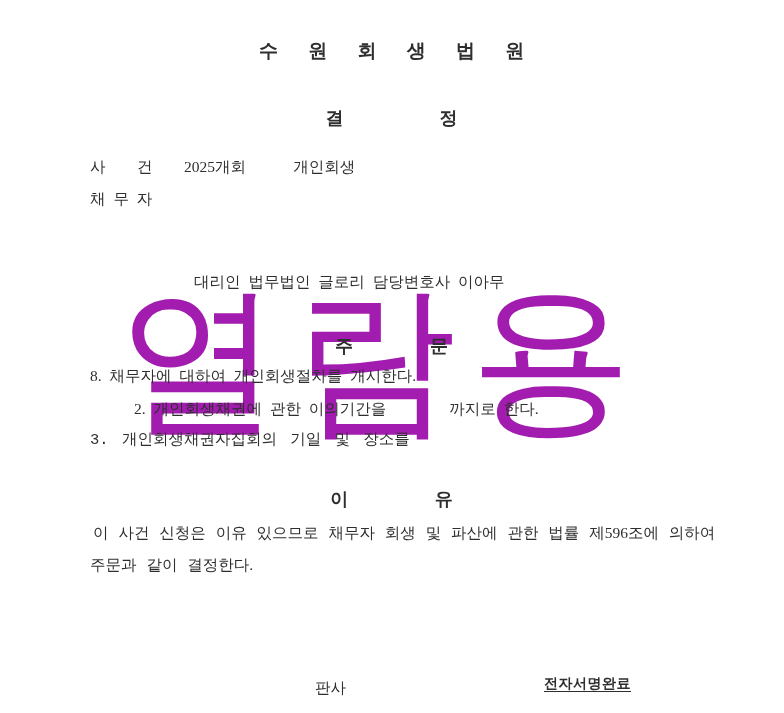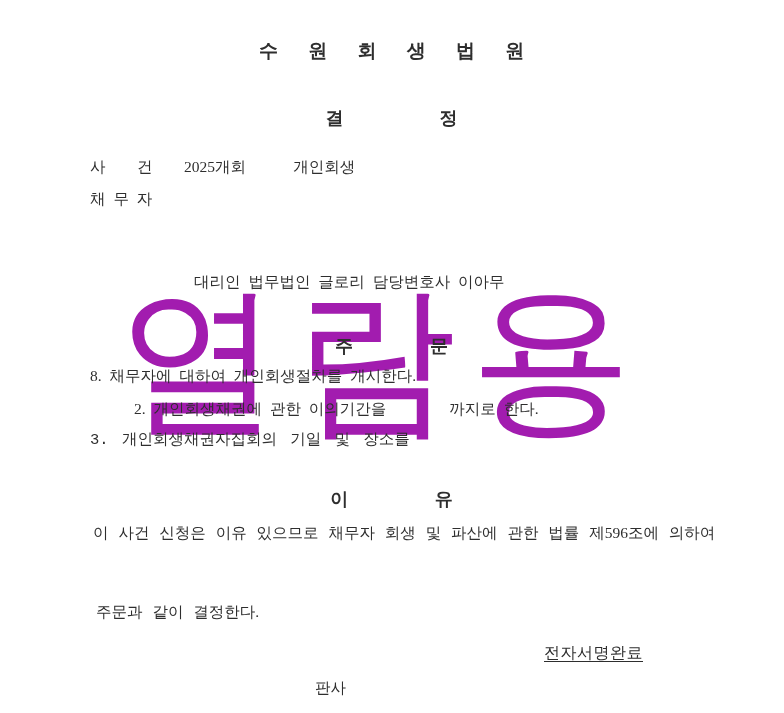--- a/index.html
+++ b/index.html
@@ -41,27 +41,27 @@
   .decision-heading { top: 108px; }
   .case-line    { top: 158px; left: 90px; }
   .debtor-line  { top: 190px; left: 90px; }
   .attorney-line{ top: 273px; left: 194px; }
   .order-heading{ top: 336px; }
   .order-1      { top: 367px; left: 90px; }
   .order-2      { top: 400px; left: 90px; margin-left: 44px; }
   .order-3      { top: 432px; left: 90px; font-family: Liberation Mono, monospace; }
   .reason-heading { top: 489px; }
   .reason-1     { top: 524px; left: 93px; word-spacing: 6px; text-align: center; }
-  .reason-2     { top: 556px; left: 96px; word-spacing: 6px; margin-top: 47px; }
+  .reason-2     { top: 556px; left: 90px; word-spacing: 6px; }
   .judge-label  { top: 679px; left: 315px; }
   .esign-label  {
-    top: 644px;
+    top: 676px;
     left: 544px;
-    font-size: 16px;
-    font-weight: normal;
+    font-size: 14px;
+    font-weight: bold;
     text-decoration: underline;
     text-underline-offset: 3px;
     letter-spacing: 0.5px;
   }
   .watermark {
     position: absolute;
     left: 118px;
     top: 272px;
     z-index: 0;
     font-size: 162px;

